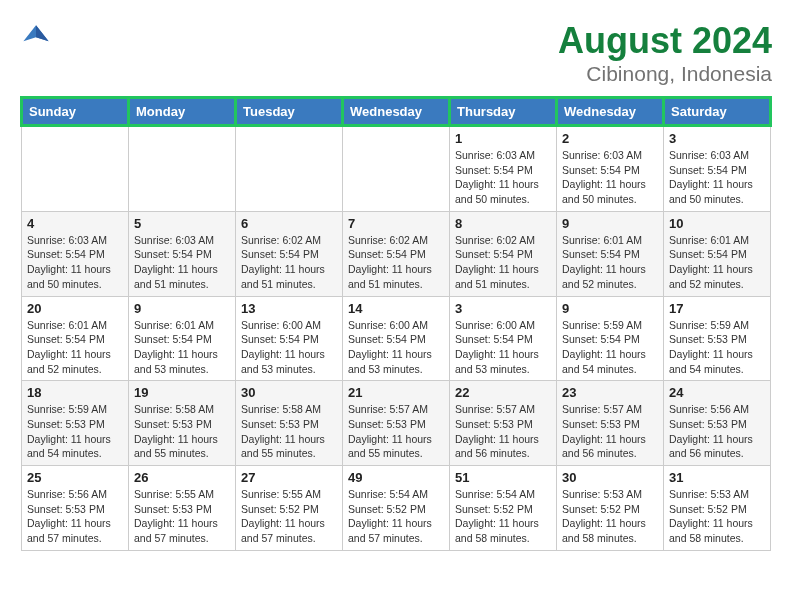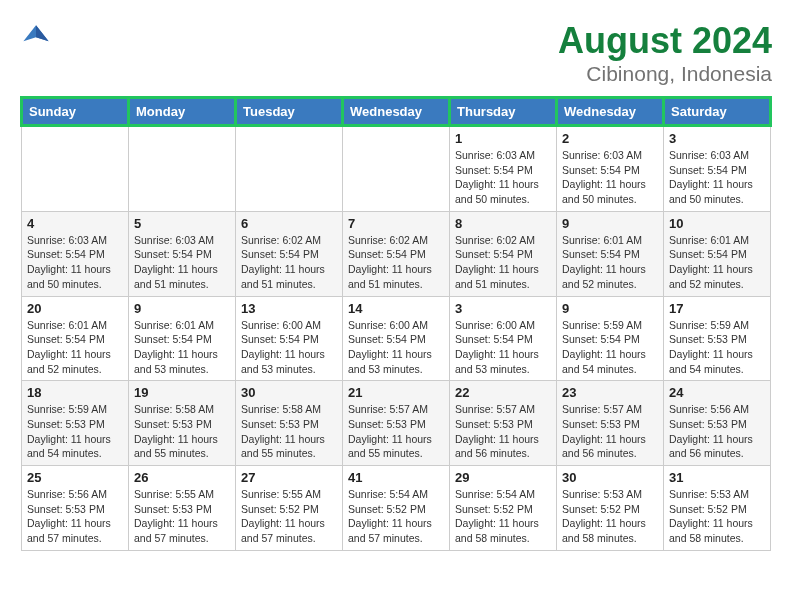--- a/index.html
+++ b/index.html
@@ -310,28 +310,28 @@
 and 57 minutes.</div>
         </td>
         <td>
           <span class="day-num">27</span>
           <div class="day-info" style="white-space: pre-line;">Sunrise: 5:55 AM
 Sunset: 5:52 PM
 Daylight: 11 hours
 and 57 minutes.</div>
         </td>
         <td>
-          <span class="day-num">41</span>
+          <span class="day-num">49</span>
           <div class="day-info" style="white-space: pre-line;">Sunrise: 5:54 AM
 Sunset: 5:52 PM
 Daylight: 11 hours
 and 57 minutes.</div>
         </td>
         <td>
-          <span class="day-num">29</span>
+          <span class="day-num">51</span>
           <div class="day-info" style="white-space: pre-line;">Sunrise: 5:54 AM
 Sunset: 5:52 PM
 Daylight: 11 hours
 and 58 minutes.</div>
         </td>
         <td>
           <span class="day-num">30</span>
           <div class="day-info" style="white-space: pre-line;">Sunrise: 5:53 AM
 Sunset: 5:52 PM
 Daylight: 11 hours

